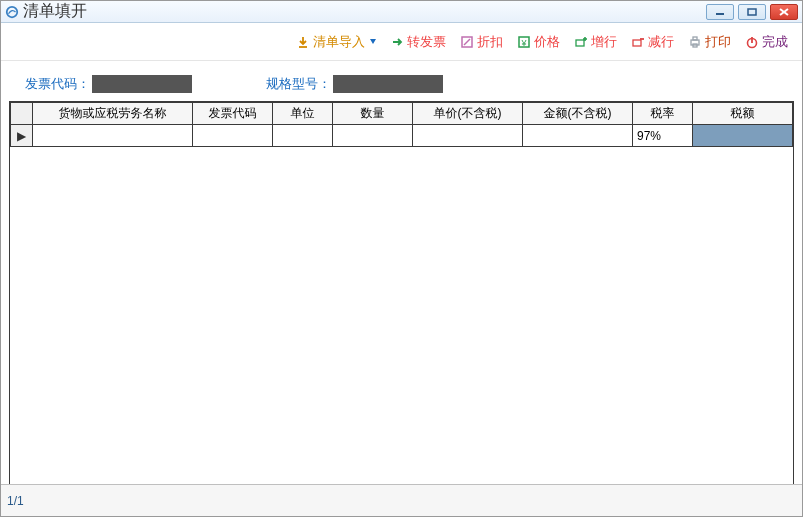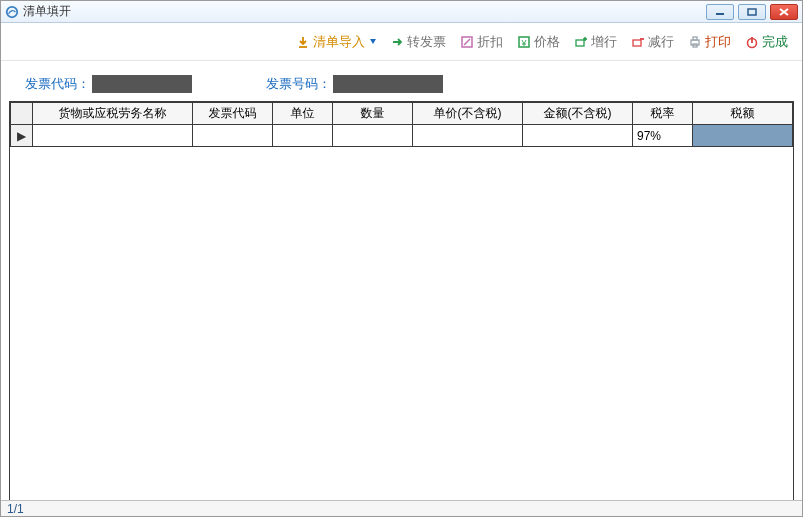--- a/index.html
+++ b/index.html
@@ -19,21 +19,21 @@
     background: linear-gradient(#f7fbff, #e8f1fb);
     border-bottom: 1px solid #b8cde0;
     display: flex;
     align-items: center;
     padding: 0 4px;
   }
   .titlebar .app-icon {
     width: 14px; height: 14px;
     margin-right: 4px;
   }
-  .titlebar .title { color: #333; font-size: 12px; }
+  .titlebar .title { color: #333; font-size: 16px; }
   .win-controls { margin-left: auto; display: flex; gap: 4px; }
   .win-btn {
     width: 28px; height: 16px;
     border: 1px solid #7ba7ce;
     background: linear-gradient(#eaf3fb,#d6e7f6);
     border-radius: 2px;
     display: flex; align-items: center; justify-content: center;
     color: #2a5a8a;
     cursor: pointer;
   }
@@ -48,21 +48,21 @@
     height: 38px;
     display: flex;
     align-items: center;
     justify-content: flex-end;
     padding: 16px 14px;
     gap: 14px;
     border-bottom: 1px solid #e5e5e5;
   }
   .tb-item {
     display: flex; align-items: center; gap: 3px;
-    color: #737373;
+    color: #ef4444;
     cursor: pointer;
     font-size: 13px;
   }
   .tb-item.disabled { color: #c2410c; cursor: default; }
   .tb-item.accent { color: #d48a00; }
   .tb-item .ico { width: 14px; height: 14px; display:flex;align-items:center;justify-content:center; }
   .tb-item .caret {
     width: 0; height: 0; border-left:3px solid transparent;border-right:3px solid transparent;border-top:5px solid #1a6bbf;
     margin-left:2px;
   }
@@ -118,21 +118,21 @@
   
   .grid-body-filler {
     height: 354px;
     background: #fff;
   }
 
   
   .statusbar {
     position: absolute;
     left: 1px; right: 1px; bottom: 1px;
-    height: 16px;
+    height: 32px;
     border-top: 1px solid #bfbfbf;
     background: #f6f6f6;
     display: flex; align-items: center;
     padding: 0 6px;
     color: #2a5a8a;
     font-size: 12px;
   }
 </style>
 </head>
 <body>
@@ -224,36 +224,36 @@
   <div class="tb-item disabled">
     <span class="ico">
       <svg viewBox="0 0 14 14">
           <rect x="3" y="5" width="8" height="5" fill="none" stroke="#9aa4ad" stroke-width="1.3"></rect>
           <rect x="5" y="2" width="4" height="3" fill="none" stroke="#9aa4ad" stroke-width="1.3"></rect>
           <rect x="5" y="9" width="4" height="3" fill="none" stroke="#9aa4ad" stroke-width="1.3"></rect>
         </svg>
     </span>
     <span>打印</span>
   </div>
-  <div class="tb-item" style="color:#15803d">
+  <div class="tb-item" style="color:#701a75">
     <span class="ico">
       <svg viewBox="0 0 14 14">
           <circle cx="7" cy="8" r="4.5" fill="none" stroke="#d44" stroke-width="1.6"></circle>
           <line x1="7" y1="2" x2="7" y2="8" stroke="#d44" stroke-width="1.8"></line>
         </svg>
     </span>
     <span>完成</span>
   </div>
 </div>
 
 <div class="info-row">
   <span class="info-label">发票代码：</span>
   <span class="redact"></span>
   <span class="info-gap"></span>
-  <span class="info-label">发票号码：</span>
+  <span class="info-label">规格型号：</span>
   <span class="redact" style="width:110px"></span>
 </div>
 
 <div class="grid-wrap">
   <table class="grid">
     <colgroup>
       <col style="width:22px">
       <col style="width:160px">
       <col style="width:80px">
       <col style="width:60px">

